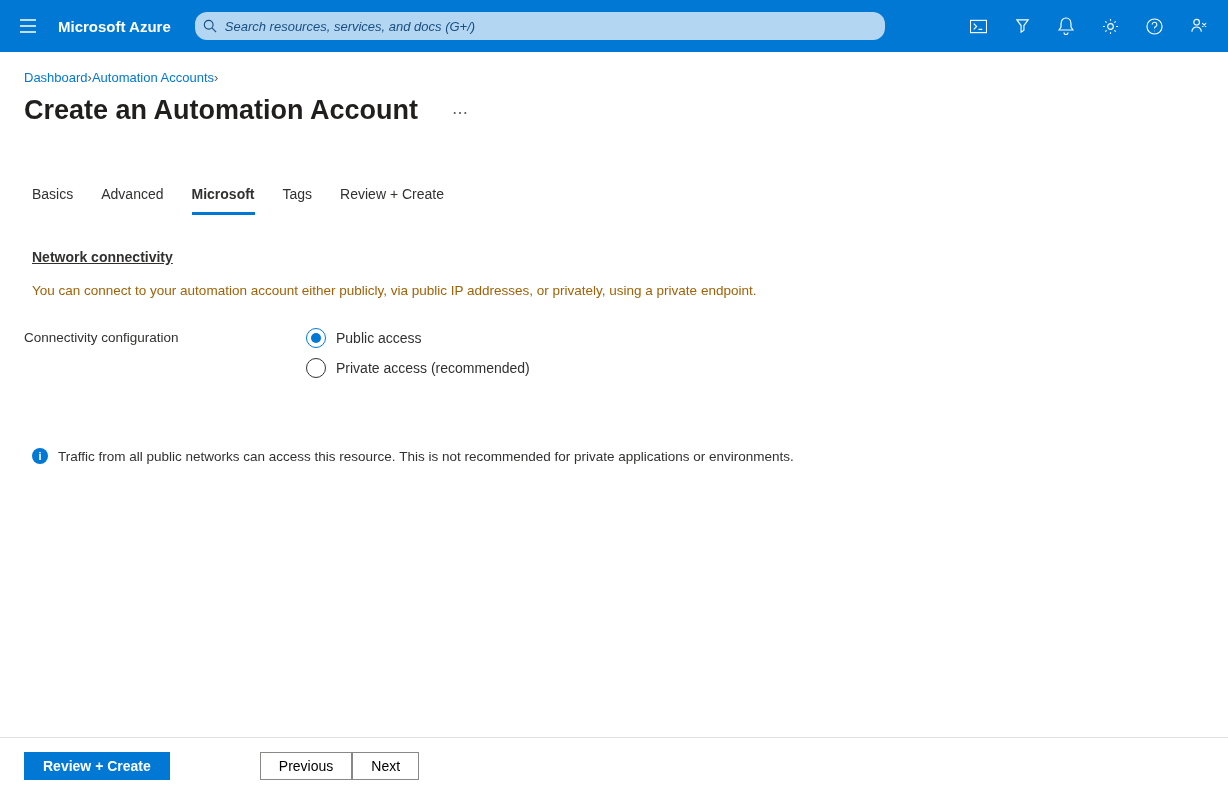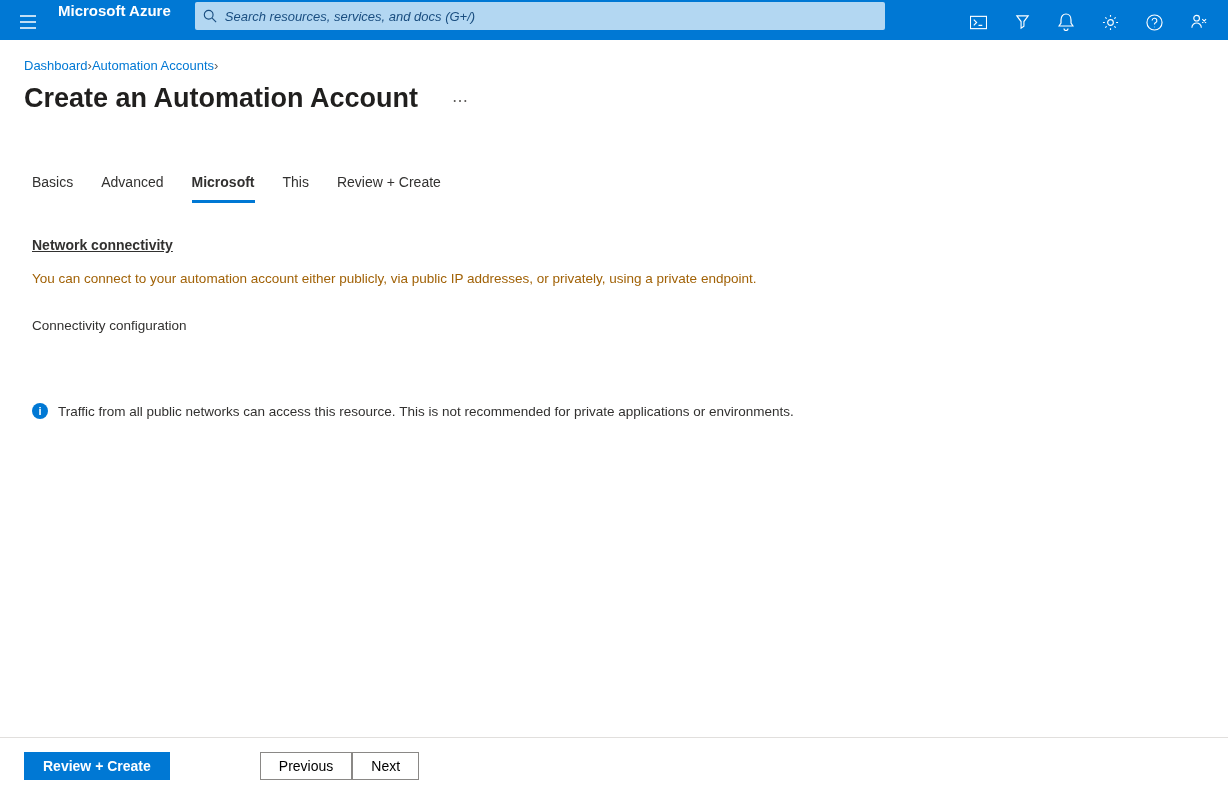--- a/index.html
+++ b/index.html
@@ -11,42 +11,42 @@
     width: 1228px;
     height: 794px;
     display: flex;
     flex-direction: column;
     overflow: hidden;
   }
 
   
   .topbar {
     background: #0078d4;
-    height: 40px;
-    display: flex;
-    align-items: flex-start;
+    height: 52px;
+    display: flex;
+    align-items: center;
     color: #fff;
-    padding: 2px 8px;
+    padding: 8px 8px;
   }
   .hamburger {
     width: 40px; height: 40px;
     display: flex; align-items: center; justify-content: center;
     cursor: pointer;
   }
   .brand {
     font-size: 15px;
     font-weight: 600;
     padding: 0 18px 0 10px;
     white-space: nowrap;
   }
   .searchbox {
     flex: 0 0 690px;
     height: 28px;
     background: #b3d7f2;
-    border-radius: 2px;
+    border-radius: 12px;
     display: flex;
     align-items: center;
     padding: 0 8px;
     color: #0b3a66;
     margin-left: 6px;
   }
   .searchbox input {
     border: none;
     background: transparent;
     flex: 1;
@@ -122,21 +122,21 @@
   .section-desc {
     font-size: 13.5px;
     margin-top: 18px;
     margin-left: 8px;
     color: #a16207;
   }
 
   .form-row {
     display: flex;
     margin-top: 30px;
-    margin-left: 8px;
+    margin-left: 0;
   }
   .form-label {
     width: 282px;
     font-size: 13.5px;
     color: #323130;
     padding-top: 2px;
   }
   .form-control {
     display: flex;
     flex-direction: column;
@@ -277,29 +277,39 @@
 
   <div class="page-title-row">
     <h1 class="page-title">Create an Automation Account</h1>
     <span class="more-dots">⋯</span>
   </div>
 
   <div class="tabs">
     <div class="tab">Basics</div>
     <div class="tab">Advanced</div>
     <div class="tab active">Microsoft</div>
-    <div class="tab">This</div>
+    <div class="tab">Tags</div>
     <div class="tab">Review + Create</div>
   </div>
 
   <div class="section-heading">Network connectivity</div>
   <div class="section-desc">You can connect to your automation account either publicly, via public IP addresses, or privately, using a private endpoint.</div>
 
   <div class="form-row">
     <div class="form-label">Connectivity configuration</div>
+    <div class="form-control">
+      <label class="radio-opt">
+        <span class="radio-circle selected"></span>
+        <span>Public access</span>
+      </label>
+      <label class="radio-opt">
+        <span class="radio-circle"></span>
+        <span>Private access (recommended)</span>
+      </label>
+    </div>
   </div>
 
   <div class="info-bar">
     <span class="info-icon">i</span>
     <span>Traffic from all public networks can access this resource. This is not recommended for private applications or environments.</span>
   </div>
 </div>
 
 <div class="footer">
   <button class="btn primary">Review + Create</button>

